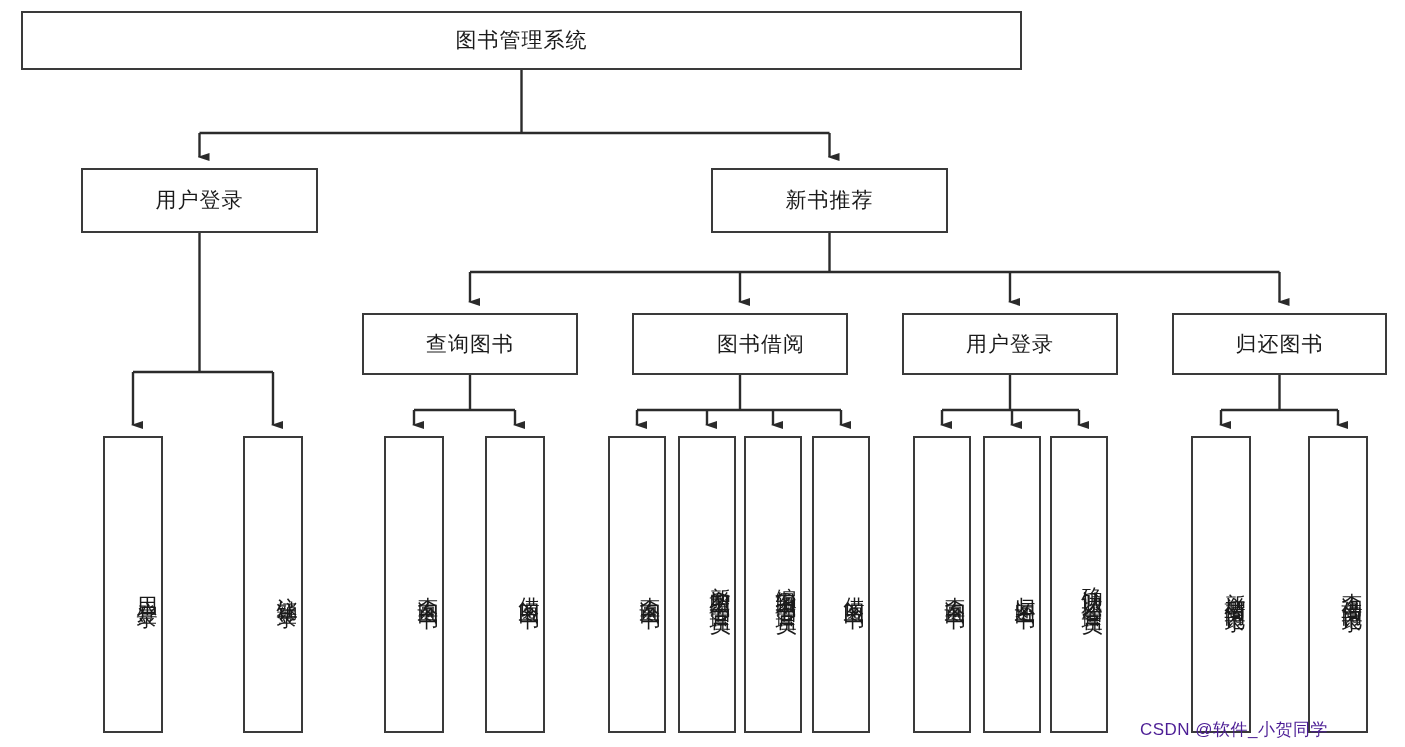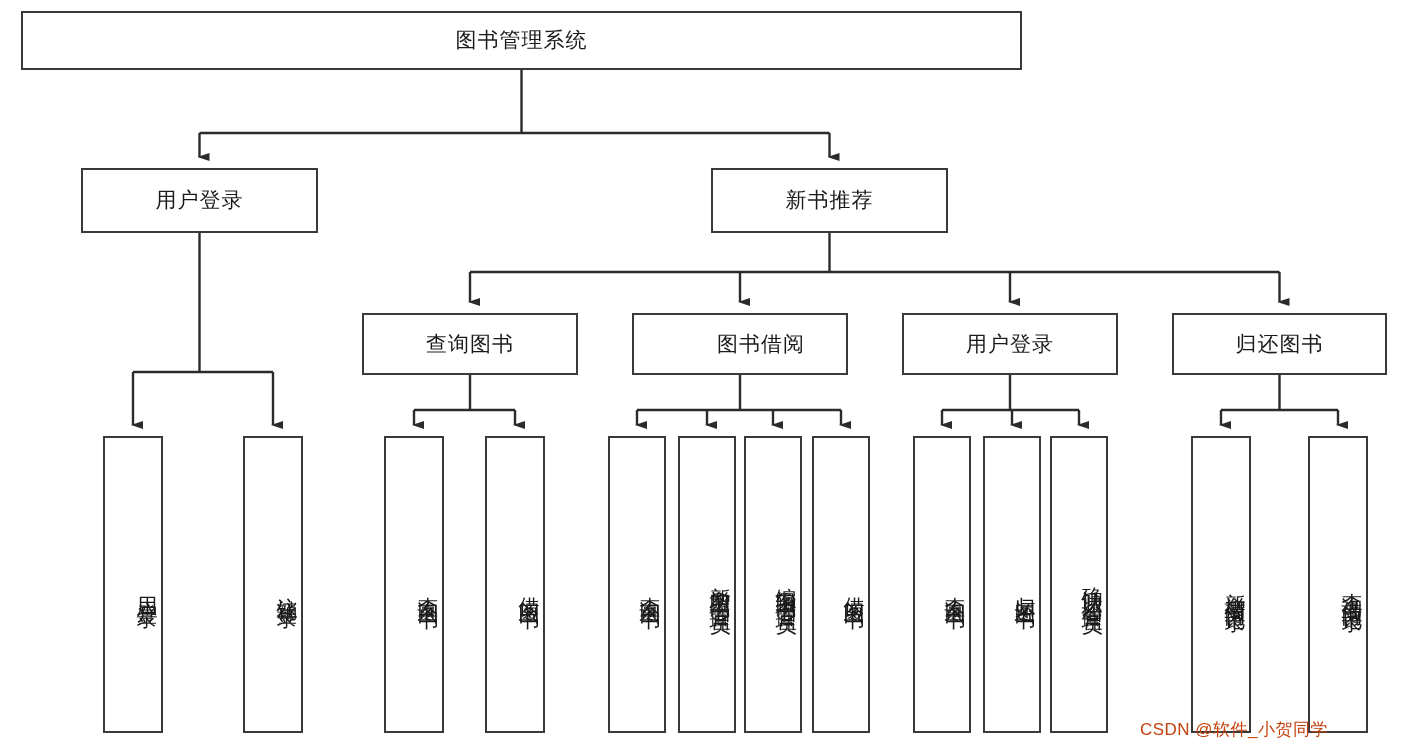--- a/index.html
+++ b/index.html
@@ -7,21 +7,21 @@
        font-family:"Liberation Sans","DejaVu Sans",sans-serif;color:#1a1a1a;}
   #canvas{position:absolute;left:0;top:0;width:1336px;height:747px;}
   svg.edges{position:absolute;left:0;top:0;width:1405px;height:747px;pointer-events:none;}
   .node{position:absolute;box-sizing:border-box;background:#ffffff;
         border:2px solid #3a3a3a;display:flex;align-items:center;justify-content:center;
         text-align:center;line-height:1.35;}
   .node.h{font-size:21px;letter-spacing:1px;}
   .node.v{writing-mode:vertical-rl;text-orientation:upright;font-size:21px;
           letter-spacing:4px;padding-top:6px;align-items:flex-start;justify-content:center;}
   .node.v > span{writing-mode:vertical-rl;text-orientation:upright;display:block;}
-  .watermark{position:absolute;right:8px;bottom:6px;font-size:17px;color:#c2410c;
+  .watermark{position:absolute;right:8px;bottom:6px;font-size:17px;color:#4c1d95;
              letter-spacing:0.5px;white-space:nowrap;}
 </style>
 </head>
 <body>
 
 <div id="canvas">
   <svg class="edges" id="edges" viewBox="0 0 1405 747" xmlns="http://www.w3.org/2000/svg">
     <defs>
       <marker id="arrow" markerWidth="10" markerHeight="12" refX="4" refY="10" orient="auto" markerUnits="userSpaceOnUse">
         <path d="M0,0 L8,0 L4,12 Z" fill="#2b2b2b"></path>

